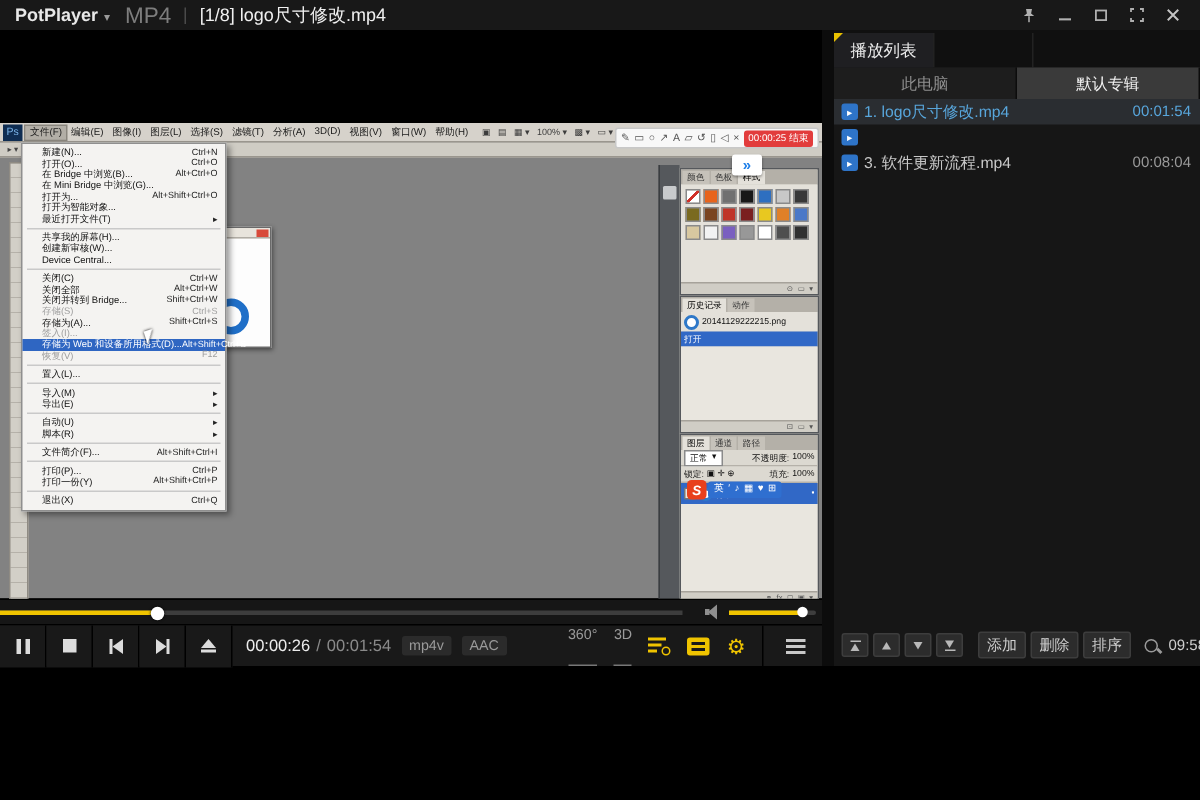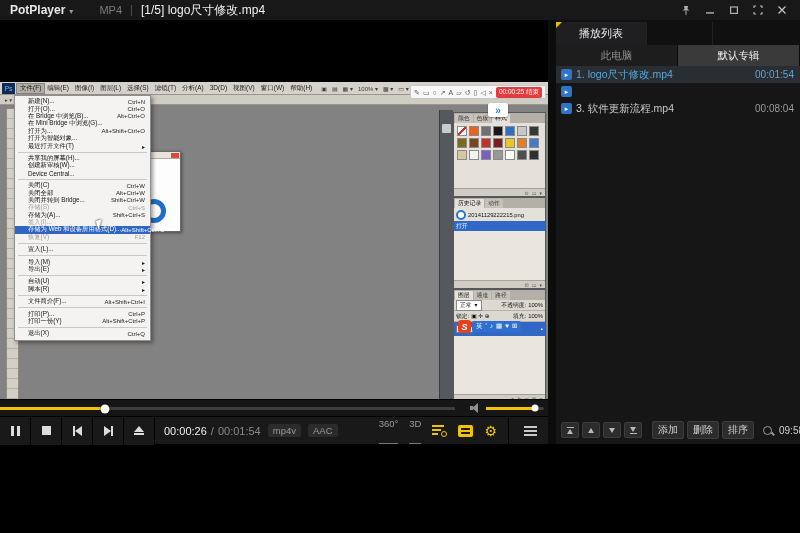--- a/index.html
+++ b/index.html
@@ -4,21 +4,21 @@
 <style>
   *{box-sizing:border-box;margin:0;padding:0}
   html,body{width:800px;height:533px;overflow:hidden;background:#000;
     font-family:"Liberation Sans","DejaVu Sans",sans-serif;}
   .window{width:800px;height:444px;display:flex;flex-direction:column;background:#101010}
 
   
   .titlebar{height:20px;flex:0 0 auto;display:flex;align-items:center;background:#181818;padding:0 6px;color:#e8e8e8}
   .tb-app{font-size:12px;font-weight:bold;margin-left:4px}
   .tb-chev{font-size:8px;color:#9a9a9a;margin:2px 0 0 4px}
-  .tb-format{font-size:11px;color:#7d7d7d;margin-left:26px}
+  .tb-format{font-size:15px;color:#7d7d7d;margin-left:10px}
   .tb-div{width:1px;height:11px;background:#4a4a4a;margin:0 9px}
   .tb-file{font-size:12px;color:#f0f0f0;white-space:nowrap}
   .tb-right{margin-left:auto;display:flex;align-items:center}
   .wbtn{width:24px;height:20px;display:flex;align-items:center;justify-content:center}
   .wbtn svg{display:block}
 
   
   .main{flex:1;display:flex;min-height:0}
   .video-pane{width:548px;flex:0 0 auto;display:flex;flex-direction:column;background:#000}
   .video-black{flex:1;position:relative;background:#000;overflow:hidden}
@@ -149,21 +149,21 @@
   .icon-subbox{width:15px;height:12px;background:#f0c400;border-radius:2px;position:relative}
   .icon-subbox::after{content:'';position:absolute;left:3px;right:3px;top:3px;height:2px;background:#191919;box-shadow:0 4px 0 #191919}
   .icon-gear{color:#f0c400;font-size:14px;line-height:1}
   .v-sep{width:1px;height:28px;background:#000}
   .icon-burger{display:flex;flex-direction:column;gap:2px;padding:0 11px 0 4px}
   .icon-burger i{width:13px;height:2px;background:#c8c8c8}
 
   
   .playlist-pane{flex:1;background:#161616;border-left:8px solid #0c0c0c;display:flex;flex-direction:column;min-width:0}
   .pl-tabrow{height:25px;flex:0 0 auto;background:#101010;display:flex;align-items:flex-end}
-  .pl-tab{position:relative;height:23px;padding:0 23px;background:#1f1f22;color:#ececec;font-size:11px;display:flex;align-items:center;white-space:nowrap}
+  .pl-tab{position:relative;height:23px;padding:0 11px;background:#1f1f22;color:#ececec;font-size:11px;display:flex;align-items:center;white-space:nowrap}
   .pl-tab::before{content:'';position:absolute;left:0;top:0;border-top:6px solid #e8c000;border-right:6px solid transparent}
   .pl-seg{height:23px;width:66px;border-left:1px solid #222}
   #pl-albums{height:21px;flex:0 0 auto;display:flex;background:#161616}
   .pl-album{flex:1;display:flex;align-items:center;justify-content:center;font-size:10.5px;color:#909090;background:#1d1d1d;border-right:1px solid #0c0c0c;white-space:nowrap}
   .pl-album.active{background:#3a3a3a;color:#f2f2f2}
   #pl-items{flex:0 0 auto}
   .pl-item{height:17px;display:flex;align-items:center;gap:4px;padding:0 6px 0 5px;font-size:10.5px;color:#c8c8c8}
   .pl-item.selected{background:#2a2d31;color:#58a6dc}
   .pl-item.selected .pl-dur{color:#58a6dc}
   .pl-ico{width:11px;height:11px;background:#2e74c8;border-radius:2px;color:#fff;font-size:7px;display:flex;align-items:center;justify-content:center;flex:0 0 auto}
@@ -184,21 +184,21 @@
 </head>
 <body>
 
 <div class="window">
 
   <div class="titlebar">
     <span class="tb-app">PotPlayer</span>
     <span class="tb-chev">▾</span>
     <span class="tb-format">MP4</span>
     <span class="tb-div"></span>
-    <span class="tb-file">[1/5] logo尺寸修改.mp4</span>
+    <span class="tb-file">[1/8] logo尺寸修改.mp4</span>
     <div class="tb-right">
       <span class="wbtn">
           <svg width="10" height="11" viewBox="0 0 10 11">
             <path d="M3 1h4l-.6 3L8.5 5.6h-7L3.6 4z" fill="#b0b0b0"></path>
             <rect x="4.5" y="5.8" width="1" height="4" fill="#b0b0b0"></rect>
           </svg>
         </span>
       <span class="wbtn">
           <svg width="10" height="10" viewBox="0 0 10 10">
             <rect x="1" y="7.2" width="8" height="1.4" fill="#b0b0b0"></rect>

